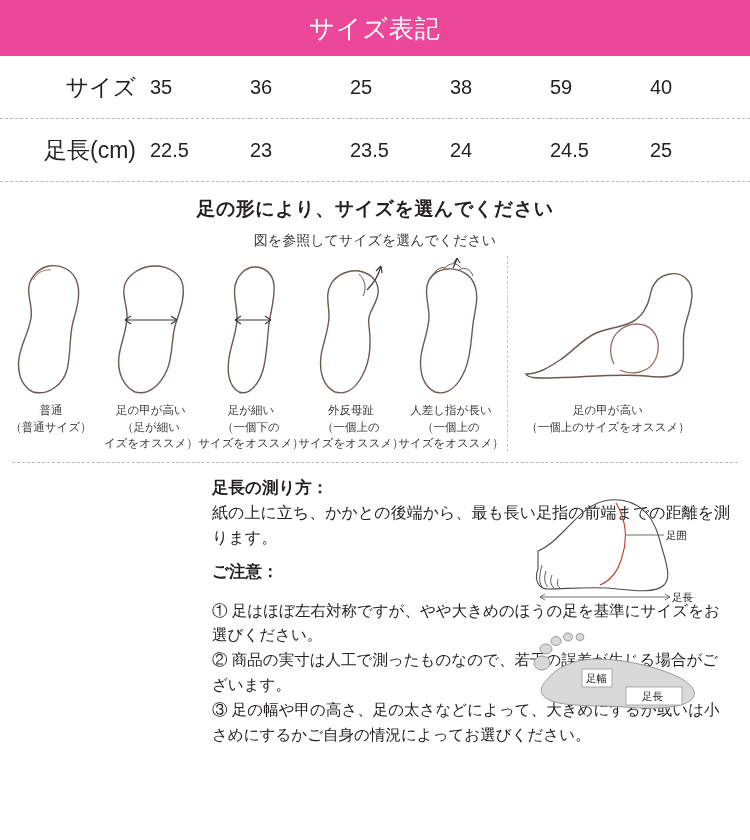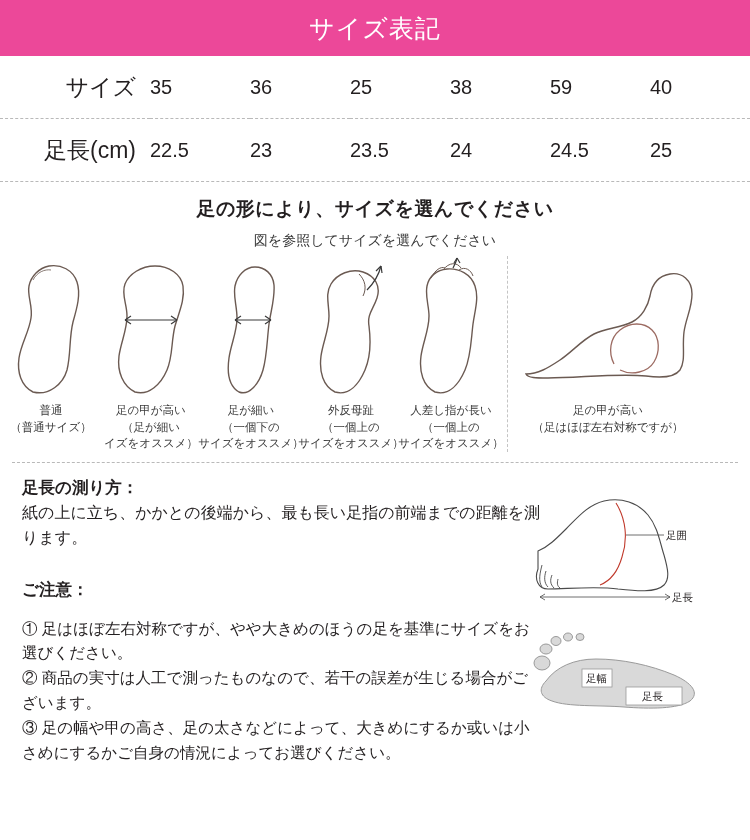--- a/index.html
+++ b/index.html
@@ -93,33 +93,34 @@
   .divider-dashed {
     border-top: 1px dashed #b9b9b9;
     margin: 10px 12px 0 12px;
   }
 
   
   .bottom {
     display: flex;
     padding: 14px 18px 0 22px;
     position: relative;
+    justify-content: flex-end;
   }
   .bottom-text { width: 520px; }
   .b-head {
     font-size: 16.5px;
     font-weight: bold;
     margin-bottom: 2px;
   }
   .b-body {
     font-size: 16px;
     line-height: 1.55;
     margin: 0 0 14px 0;
   }
-  .b-body.tight { margin-bottom: 28px; }
+  .b-body.tight { margin-bottom: 10px; }
   .notes-head { font-size: 16.5px; font-weight: bold; margin-bottom: 16px; }
   .notes { font-size: 15.5px; line-height: 1.6; }
 
   .bottom-art {
     position: absolute;
     right: 10px;
     top: 22px;
     width: 210px;
   }
   .small-lbl {
@@ -250,21 +251,21 @@
 
     <div class="high-arch-cell">
       <div class="foot-art">
         <svg width="200" height="140" viewBox="0 0 200 140">
           <path d="M18 118 C30 118 40 112 52 104 C64 96 74 84 86 78 C98 72 112 72 124 66 C134 61 140 50 142 40 C144 28 150 20 162 18 C174 16 184 24 184 38 C184 52 178 62 176 76 C174 92 178 104 172 114 C166 122 152 122 138 120 C110 117 70 122 40 122 C28 122 20 122 18 118 Z" fill="none" stroke="#6b5a52" stroke-width="1.4"></path>
           <path d="M106 108 C100 96 102 82 112 74 C122 66 136 66 144 74 C152 82 152 96 146 106 C140 116 124 120 112 114" fill="none" stroke="#9c6b62" stroke-width="1.3"></path>
         </svg>
       </div>
       <div class="foot-caption">
         <span>足の甲が高い</span><br>
-        <span>（足はほぼ左右対称ですが）</span>
+        <span>（一個上のサイズをオススメ）</span>
       </div>
     </div>
   </div>
 </div>
 
 <div class="divider-dashed"></div>
 
 <div class="bottom">
   <div class="bottom-text">
     <div class="b-head">足長の測り方：</div>

